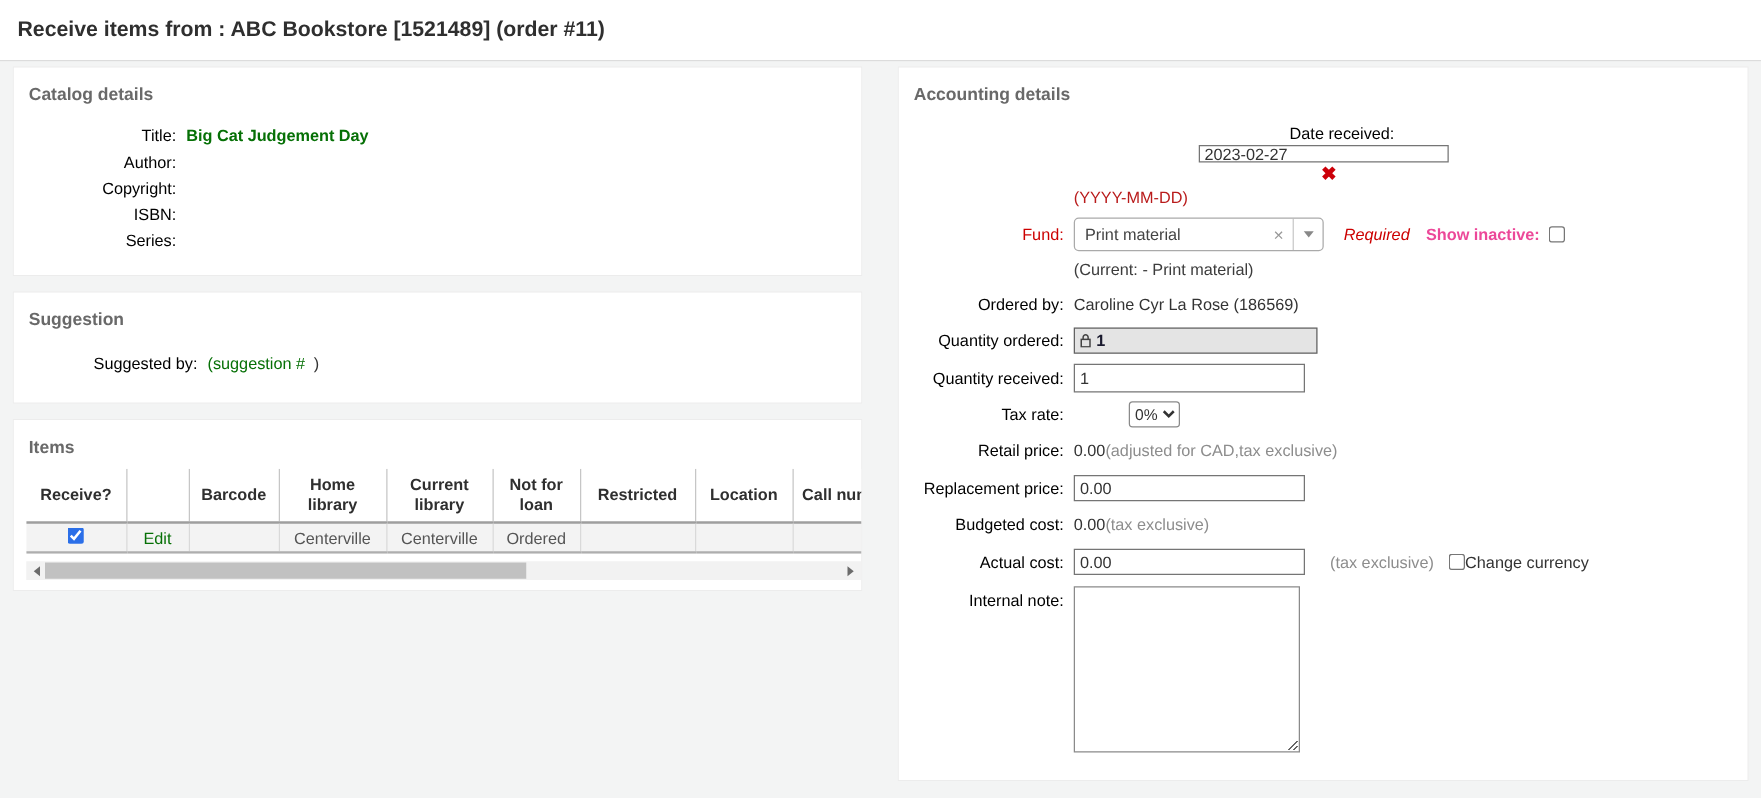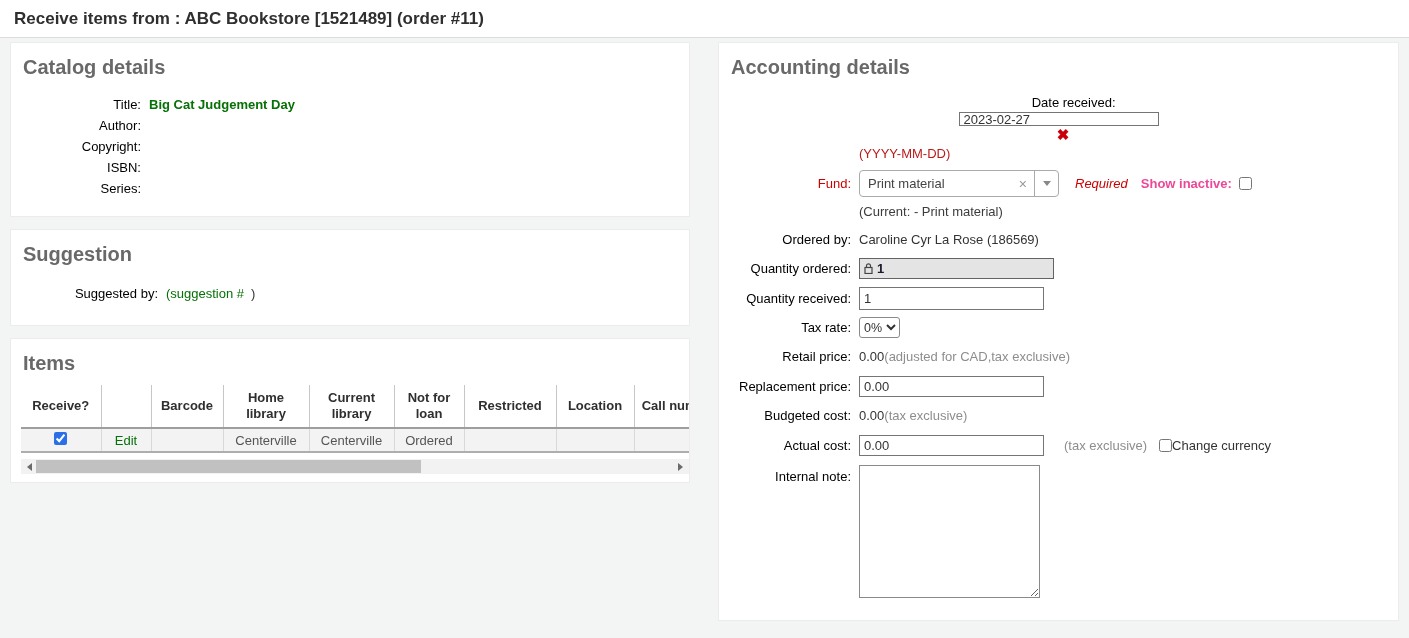--- a/index.html
+++ b/index.html
@@ -5,35 +5,35 @@
   * { margin:0; padding:0; box-sizing:border-box; }
   html,body { width:1409px; height:638px; overflow:hidden; }
   body {
     font-family:"Liberation Sans", sans-serif;
     background:#f3f4f4;
     color:#333;
     font-size:13px;
   }
   
   .topbar {
-    background:#fff; height:38px; display:flex; align-items:center;
+    background:#fff; height:49px; display:flex; align-items:center;
     padding:0 14px; border-bottom:1px solid #dcdcdc;
   }
   .page-title { font-size:17px; font-weight:bold; color:#2f2f2f; }
 
   
   .main { display:flex; gap:28px; padding:4px 10px 0 10px; }
   .col-left  { width:680px; flex:none; }
   .col-right { flex:1; }
 
   .panel {
     background:#fff; border:1px solid #ececec; margin-bottom:12px;
   }
   .panel h2 {
-    font-size:20px; font-weight:bold; color:#696969;
+    font-size:14px; font-weight:bold; color:#696969;
     padding:13px 14px 2px 12px;
   }
 
   
   .form-area { padding:14px 10px 16px 10px; }
   .form-row { display:flex; align-items:center; }
   .form-row .lbl {
     width:122px; flex:none; text-align:right; font-weight:normal; color:#000;
     margin-right:8px; line-height:19px;
   }
@@ -91,21 +91,21 @@
   textarea.internal-note { width:181px; height:133px; resize:both; border:1px solid #8a8a8a; }
 
   
   .r-date { margin-bottom:2px;flex-direction:column; }
   .r-hint1 { margin-bottom:9px; }
   .r-fund { margin-bottom:7px; }
   .r-current { margin-bottom:11px; }
   .r-ordby { margin-bottom:9px; }
   .r-qo { margin-bottom:8px; }
   .r-qr { margin-bottom:7px; }
-  .r-tax { margin-bottom:9px; }
+  .r-tax { margin-bottom:9px;gap:44px; }
   .r-retail { margin-bottom:10px; }
   .r-repl { margin-bottom:9px; }
   .r-budg { margin-bottom:10px; }
   .r-actual { margin-bottom:9px; }
   .acct-area { padding:12px 10px 22px 10px; }
 
   
   .items-wrap { padding:8px 0 8px 10px; }
   .table-clip { width:668px; overflow:hidden; }
   table.items-table { border-collapse:collapse; table-layout:fixed; width:703px; }

